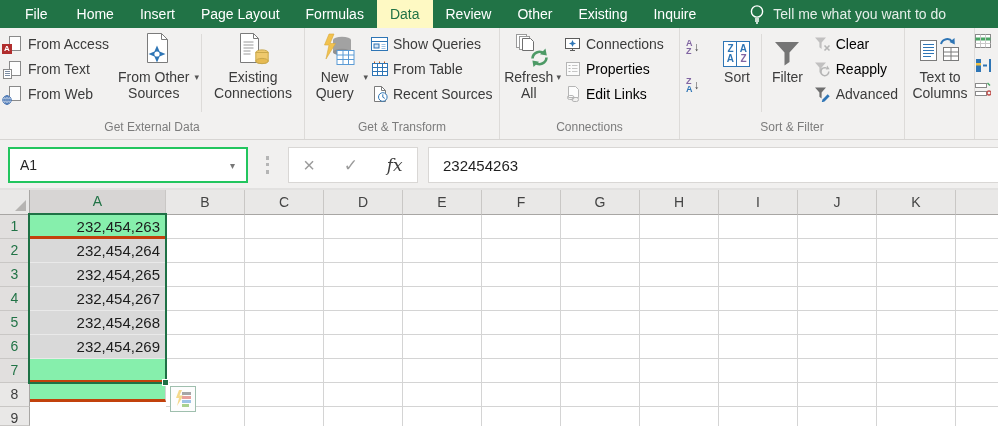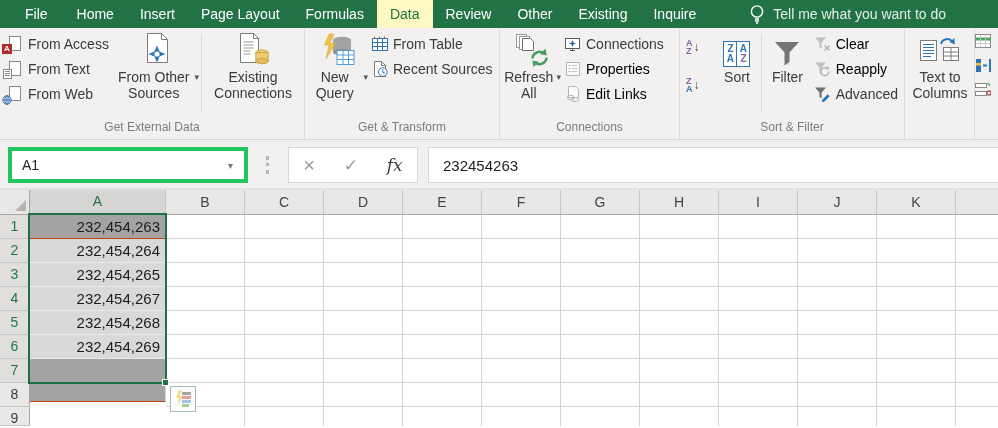--- a/index.html
+++ b/index.html
@@ -55,21 +55,21 @@
   .sorticon .half { flex:1; display:flex; flex-direction:column; align-items:center; justify-content:center;
                     font-size:10px; font-weight:bold; line-height:10px; }
   .sorticon .half + .half { border-left:1px solid #2e75b5; }
 
   
   .edgecol { width:17px; display:flex; flex-direction:column; justify-content:flex-start; gap:9px; padding-top:6px; overflow:hidden; }
 
   
   .fbar { position:relative; height:50px; background:#f1f0ef; border-bottom:2px solid #e2e1e0; }
   .namebox { position:absolute; left:8px; top:7px; width:240px; height:36px; background:#fff;
-             border:4px solid #22c55e; display:flex; align-items:center; font-size:14px; color:#262626; }
+             border:2px solid #22c55e; display:flex; align-items:center; font-size:14px; color:#262626; }
   .namebox .nb-text { padding-left:10px; flex:1; }
   .namebox .nb-caret { color:#777; font-size:10px; padding-right:11px; }
   .dots { position:absolute; left:266px; top:16px; height:18px; width:3px; border-left:3px dotted #b5b5b5; }
   .fbtns { position:absolute; left:288px; top:7px; width:130px; height:36px; background:#fff;
            border:1px solid #d9d7d5; display:flex; align-items:center; justify-content:space-around; }
   .fbtns .fx-cancel { color:#9b9b9b; font-size:20px; line-height:18px; }
   .fbtns .fx-check  { color:#9b9b9b; font-size:17px; }
   .fbtns .fx-fx { font-family:"DejaVu Serif", serif; font-style:italic; font-size:17px; color:#3c3c3c; }
   .finput { position:absolute; left:428px; top:7px; width:570px; height:36px; background:#fff;
             border:1px solid #d9d7d5; border-right:none; display:flex; align-items:center;
@@ -86,21 +86,21 @@
         background:#e9e8e7; border-right:1px solid #c9c7c5; border-bottom:1px solid #a8a6a4; }
   .ch.colA { width:136px; background:#d7d5d4; color:#217346; border-bottom:2px solid #217346; line-height:22px; }
   .ch.last { width:42px; border-right:none; }
   .rowheads { position:absolute; left:0; top:25px; width:30px; }
   .rh { height:24px; line-height:23px; text-align:center; font-size:14px; color:#3d3d3d;
         background:#e9e8e7; border-right:1px solid #a8a6a4; border-bottom:1px solid #c9c7c5; }
   .rh.sel { color:#217346; background:#e1dfde; }
   .rh.cut { height:19px; }
   .acol { position:absolute; left:30px; top:25px; width:136px; }
   .ac { height:24px; line-height:23px; text-align:right; padding-right:5px; font-size:15px; color:#1c1c1c;
-        background:#a3a3a3; border-right:1px solid #d4d4d4; border-bottom:1px solid #c2410c; }
+        background:#86efac; border-right:1px solid #d4d4d4; border-bottom:3px solid #c2410c; }
   .ac.fill { background:#d9d9d9; border-bottom:1px solid #e9e9e9; }
   .gridbg { position:absolute; left:166px; top:25px; width:832px; height:211px;
     background-image:
       repeating-linear-gradient(to right,  transparent 0, transparent 78px, #d4d4d4 78px, #d4d4d4 79px),
       repeating-linear-gradient(to bottom, transparent 0, transparent 23px, #d4d4d4 23px, #d4d4d4 24px);
   }
   .selbox { position:absolute; left:28px; top:23px; width:139px; height:171px;
             border:2px solid #1e7145; pointer-events:none; }
   .handle { position:absolute; right:-4px; bottom:-4px; width:7px; height:7px;
             background:#1e7145; border:1px solid #fff; }
@@ -221,20 +221,31 @@
               <rect x="17" y="17.5" width="17" height="14" fill="#fff" stroke="#5b9bd5"></rect>
               <path d="M17 22h17M17 26.5h17M23 17.5v14M28.5 17.5v14" stroke="#5b9bd5"></path>
             </svg>
           </span>
           <span class="bl">
               <span>New Query</span>
               <span class="caret">▾</span>
             </span>
         </div>
         <div class="scol">
+          <div class="sbtn">
+            <span class="si">
+              <svg width="17" height="16" viewBox="0 0 17 16">
+                <rect x=".5" y="1.5" width="16" height="13" fill="#fff" stroke="#2e75b5"></rect>
+                <path d="M.5 5.5h16" stroke="#2e75b5"></path>
+                <rect x="3" y="8" width="5" height="4" fill="#d6e4f3" stroke="#2e75b5"></rect>
+                <path d="M10.5 8.5h4M10.5 10.5h4M10.5 12.5h4" stroke="#9ec3e6"></path>
+              </svg>
+            </span>
+            <span>Show Queries</span>
+          </div>
           <div class="sbtn">
             <span class="si">
               <svg width="16" height="16" viewBox="0 0 16 16">
                 <path d="M2.5 .5v2M7.5 .5v2M12.5 .5v2" stroke="#c55a11"></path>
                 <rect x=".5" y="2.5" width="15" height="12" fill="#fff" stroke="#2e75b5"></rect>
                 <path d="M.5 6.5h15M.5 10.5h15M5.5 2.5v12M10.5 2.5v12" stroke="#2e75b5"></path>
               </svg>
             </span>
             <span>From Table</span>
           </div>

